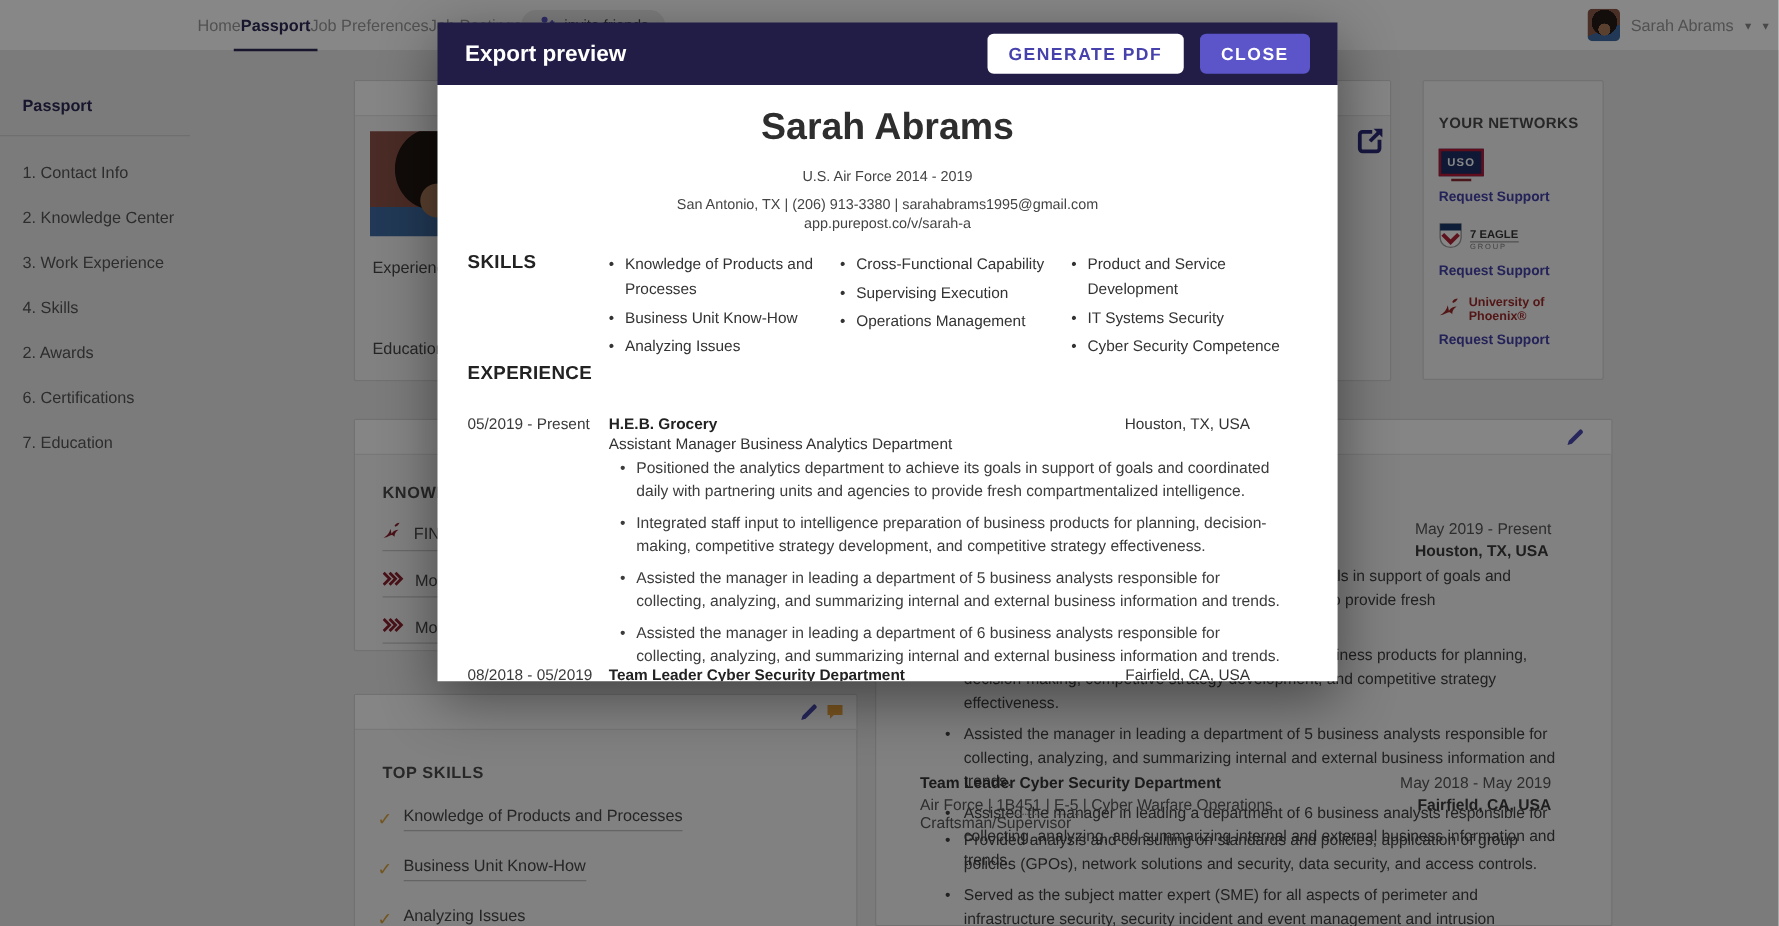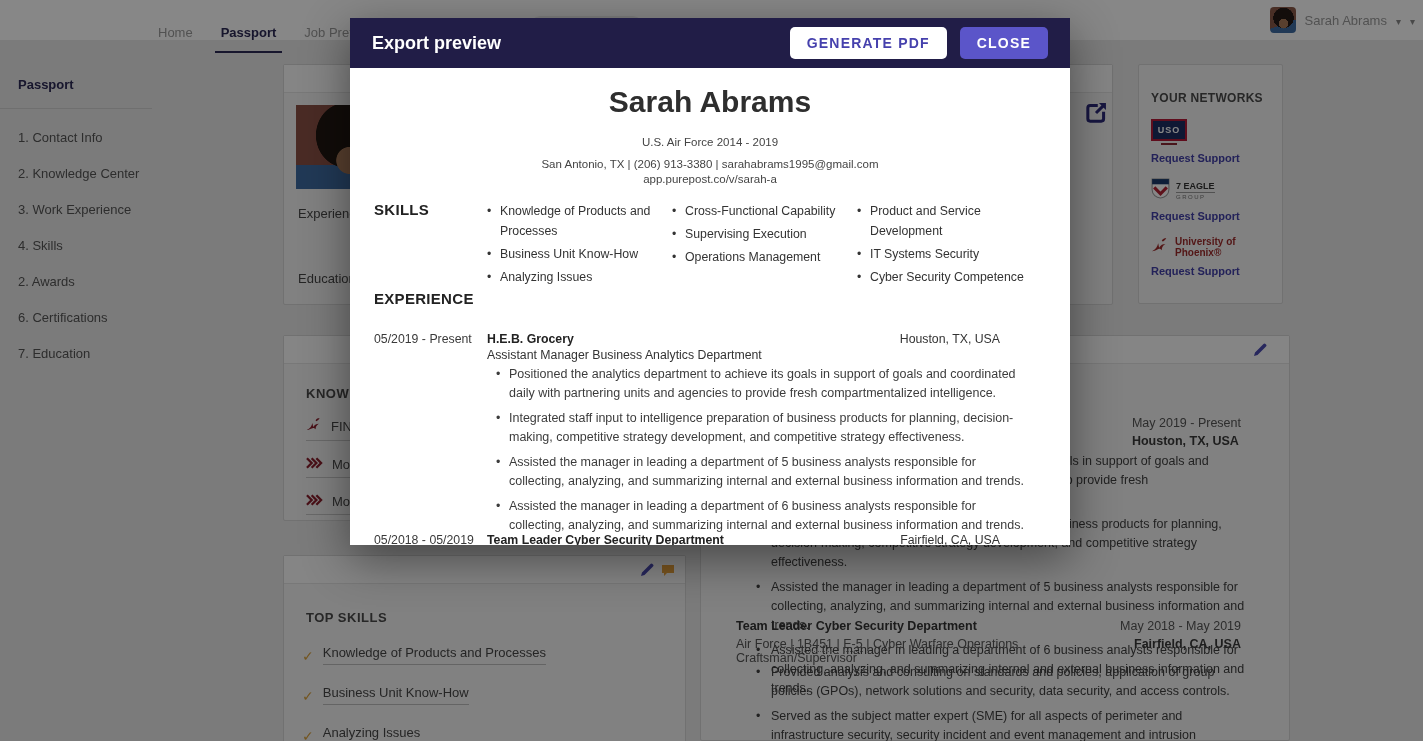--- a/index.html
+++ b/index.html
@@ -2,21 +2,21 @@
 <html><head>
 <meta charset="utf-8">
 <style>
   * { margin:0; padding:0; box-sizing:border-box; }
   html,body { width:1423px; height:741px; }
   body { font-family:"Liberation Sans", sans-serif; }
   #screen { position:relative; width:1423px; height:741px; overflow:hidden; background:#e9e9e9; }
 
   
   .topnav { position:absolute; top:0; left:0; right:0; height:40px; background:#ffffff; }
-  .nav-items { position:absolute; left:158px; top:0; height:40px; display:flex; align-items:flex-end; gap:28px; }
+  .nav-items { position:absolute; left:158px; top:0; height:40px; display:flex; align-items:center; }
   .nav-item { font-size:13px; color:#9a9a9a; cursor:pointer; position:relative; }
   .nav-item.active { color:#2d2a56; font-weight:bold; }
   .nav-item.active::after { content:""; position:absolute; left:-6px; right:-6px; bottom:-13px; height:2px; background:#2d2a56; }
   .invite-pill { display:flex; align-items:center; gap:6px; background:#ececec; border-radius:12px; padding:4px 13px; font-size:12px; color:#4a4a4a; }
   .nav-user { position:absolute; right:8px; top:7px; display:flex; align-items:center; gap:9px; }
   .avatar { width:26px; height:26px; border-radius:4px;
     background:
       radial-gradient(circle at 52% 64%, #a9795a 0 22%, rgba(0,0,0,0) 23%),
       radial-gradient(circle at 52% 42%, #241a16 0 50%, rgba(0,0,0,0) 51%),
       linear-gradient(160deg,#8a5a49 0 62%, #3f6da3 62%); }
@@ -327,21 +327,21 @@
           <ul class="m-bullets">
             <li>Positioned the analytics department to achieve its goals in support of goals and coordinated daily with partnering units and agencies to provide fresh compartmentalized intelligence.</li>
             <li>Integrated staff input to intelligence preparation of business products for planning, decision-making, competitive strategy development, and competitive strategy effectiveness.</li>
             <li>Assisted the manager in leading a department of 5 business analysts responsible for collecting, analyzing, and summarizing internal and external business information and trends.</li>
             <li>Assisted the manager in leading a department of 6 business analysts responsible for collecting, analyzing, and summarizing internal and external business information and trends.</li>
           </ul>
         </div>
       </div>
 
       <div class="xp-row2">
-        <div class="xp-col-dates">05/2018 - 05/2019</div>
+        <div class="xp-col-dates">08/2018 - 05/2019</div>
         <div class="xp-main">
           <div class="xp-line1">
             <span class="xp-company">Team Leader Cyber Security Department</span>
             <span class="xp-loc">Fairfield, CA, USA</span>
           </div>
         </div>
       </div>
     </div>
   </div>
 

